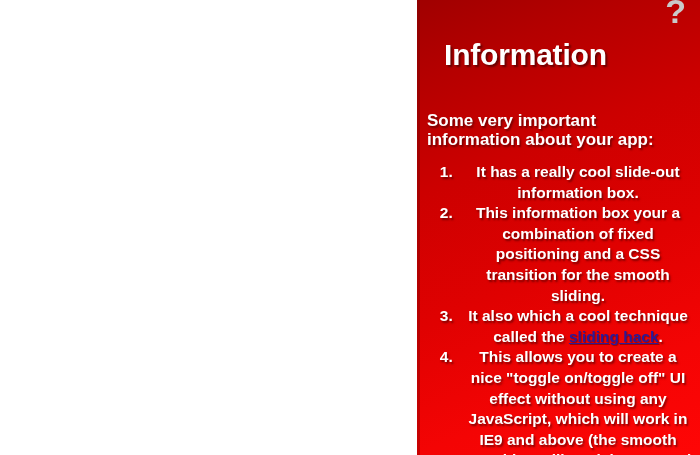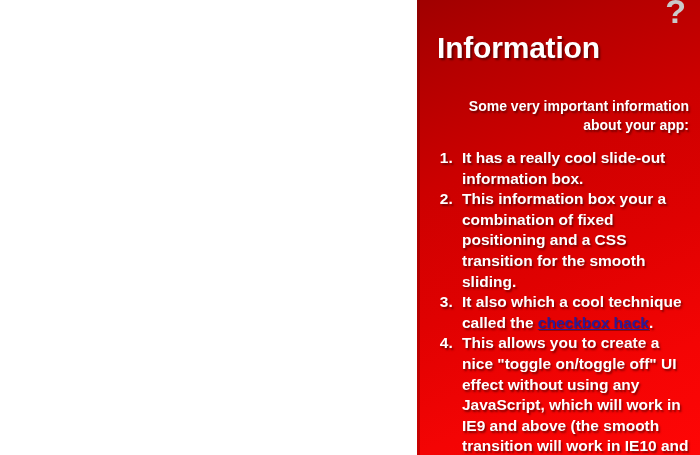--- a/index.html
+++ b/index.html
@@ -73,57 +73,57 @@
   }
 
   .panel-inner {
     position: absolute;
     left: 10px;
     top: 0;
     right: 6px;
   }
 
   .panel-title {
-    margin: 10px;
+    margin: 17px;
     padding: 23px 0 0 0;
     font-size: 30px;
     line-height: 30px;
     font-weight: bold;
     color: #ffffff;
     letter-spacing: -0.2px;
     text-shadow: 2px 2px 2px rgba(60,0,0,.65);
   }
 
   .panel-intro {
     margin: 0;
     padding: 24px 0 0 0;
-    font-size: 14px;
+    font-size: 17px;
     line-height: 19px;
     font-weight: bold;
     color: #ffffff;
     text-shadow: 1.5px 1.5px 2px rgba(60,0,0,.6);
     max-width: 262px;
-    text-align: right;
   }
 
   ol.panel-list {
     margin: 13px 0 0 0;
     padding: 0 0 0 30px;
     list-style-position: outside;
     list-style-type: decimal;
     color: #ffffff;
   }
   ol.panel-list > li {
     font-size: 15.5px;
     line-height: 20.6px;
     font-weight: bold;
     color: #ffffff;
     text-shadow: 1.5px 1.5px 2px rgba(60,0,0,.6);
     padding-left: 5px;
     max-width: 238px;
+    text-align: center;
   }
   ol.panel-list > li::marker {
     color: #ffffff;
     font-weight: bold;
   }
 
   a.inline-link {
     color: #2a1a9a;
     text-decoration: underline;
     text-shadow: 1px 1px 1px rgba(60,0,0,.45);
@@ -144,19 +144,19 @@
 
     <div class="panel-inner">
 
       <h1 class="panel-title">Information</h1>
 
       <p class="panel-intro">Some very important information about your app:</p>
 
       <ol class="panel-list">
         <li>It has a really cool slide-out information box.</li>
         <li>This information box your a combination of fixed positioning and a CSS transition for the smooth sliding.</li>
-        <li><span>It also which a cool technique called the </span><a class="inline-link" href="#">checkbox hack</a><span>.</span></li>
+        <li><span>It also which a cool technique called the </span><a class="inline-link" href="#">sliding hack</a><span>.</span></li>
         <li>This allows you to create a nice "toggle on/toggle off" UI effect without using any JavaScript, which will work in IE9 and above (the smooth transition will work in IE10 and above.)</li>
       </ol>
 
     </div>
   </div>
 </div>
 
 </body></html>

